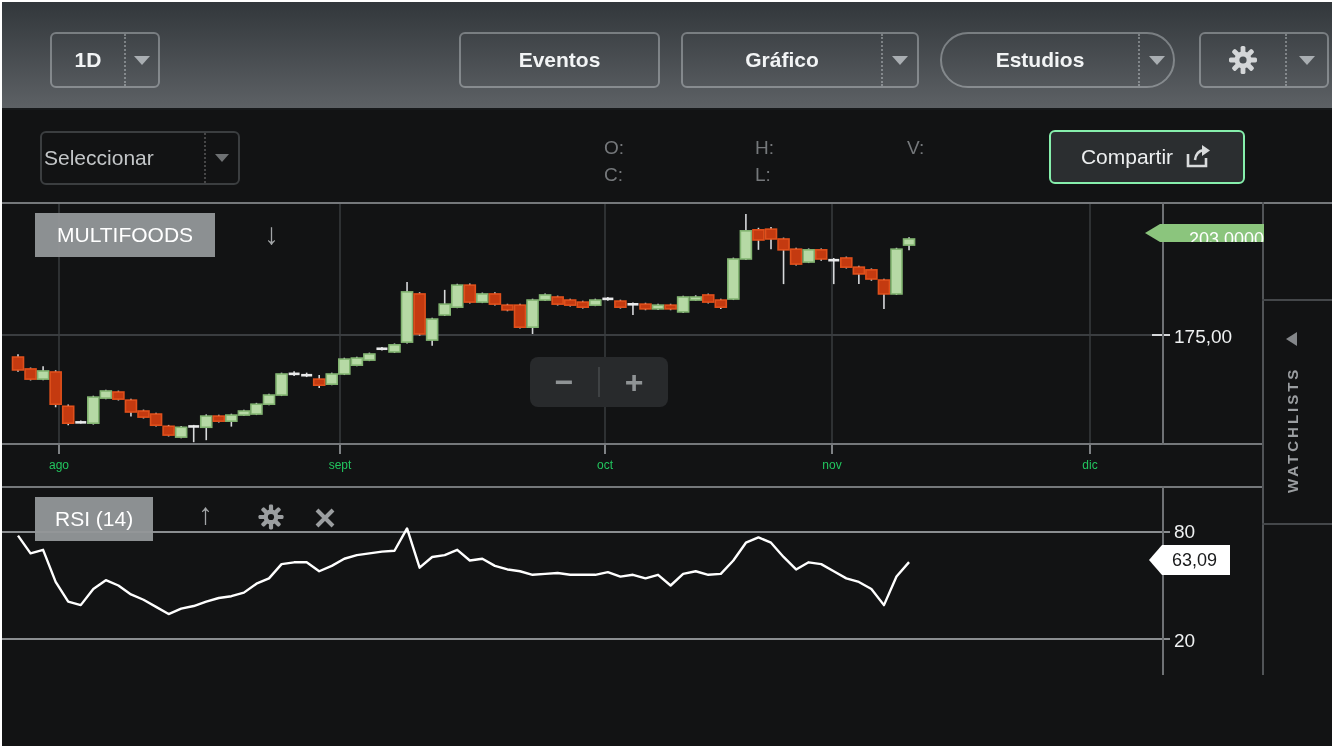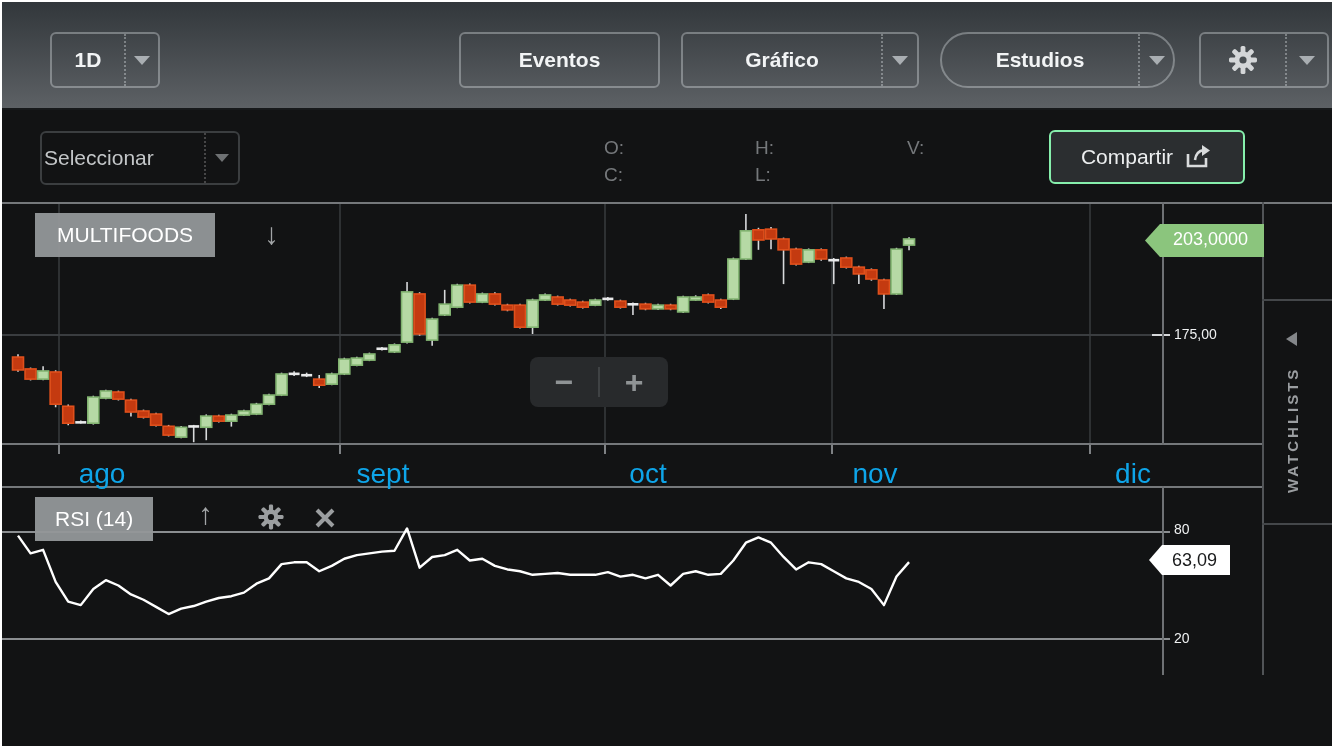--- a/index.html
+++ b/index.html
@@ -39,30 +39,30 @@
   .side-v  { left:1260px; top:200px; width:2px; height:473px; background:#515457; }
   .side-h1 { left:1260px; top:297px; width:74px; height:2px; background:#44474a; }
   .side-h2 { left:1260px; top:521px; width:74px; height:2px; background:#44474a; }
 
   svg.chart { position:absolute; left:0; display:block; }
   #candle-svg { top:202px; }
   #rsi-svg { top:486px; }
 
   
   .month-tick { position:absolute; top:443px; width:2px; height:9px; background:#7e8184; }
-  .month-label { position:absolute; top:456px; transform:translateX(-50%); color:#0ea5e9; font-size:28px;margin-left:43px; }
-  .ylabel { position:absolute; left:1172px; color:#eff1f2; font-size:14px; }
+  .month-label { position:absolute; top:456px; transform:translateX(-50%); color:#22c55e; font-size:12px; }
+  .ylabel { position:absolute; left:1172px; color:#eff1f2; font-size:19px; }
 
   
   .sym-badge { position:absolute; left:33px; top:211px; height:44px; padding:0 22px;
     background:rgba(148,151,153,0.95); color:#ffffff; font-size:21px;
     display:flex; align-items:center; }
   .arrow-glyph { position:absolute; color:#a2a5a7; font-size:30px; line-height:30px; cursor:pointer; }
-  .price-badge { position:absolute; left:1143px; top:222px; width:119px; height:33px;
-    background:#8bc57d; color:#ffffff; font-size:18px; line-height:31px; text-align:center;
+  .price-badge { position:absolute; left:1143px; top:222px; width:119px; height:18px;
+    background:#8bc57d; color:#ffffff; font-size:18px; line-height:31px; text-align:right;
     padding-left:12px; clip-path:polygon(15px 0, 100% 0, 100% 100%, 15px 100%, 0 50%); }
   .rsi-badge { position:absolute; left:33px; top:495px; height:44px; padding:0 20px;
     background:rgba(148,151,153,0.95); color:#ffffff; font-size:21px;
     display:flex; align-items:center; }
   .rsi-value-badge { position:absolute; left:1147px; top:543px; width:81px; height:30px;
     background:#ffffff; color:#191a1b; font-size:18px; line-height:30px; text-align:center;
     padding-left:10px; clip-path:polygon(13px 0, 100% 0, 100% 100%, 13px 100%, 0 50%); }
 
   .icon-btn { position:absolute; cursor:pointer; }
 

